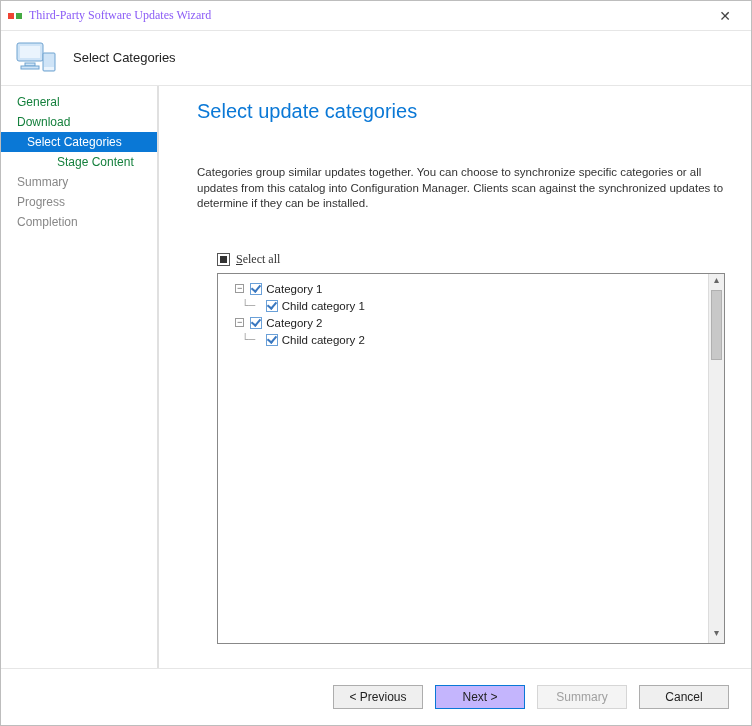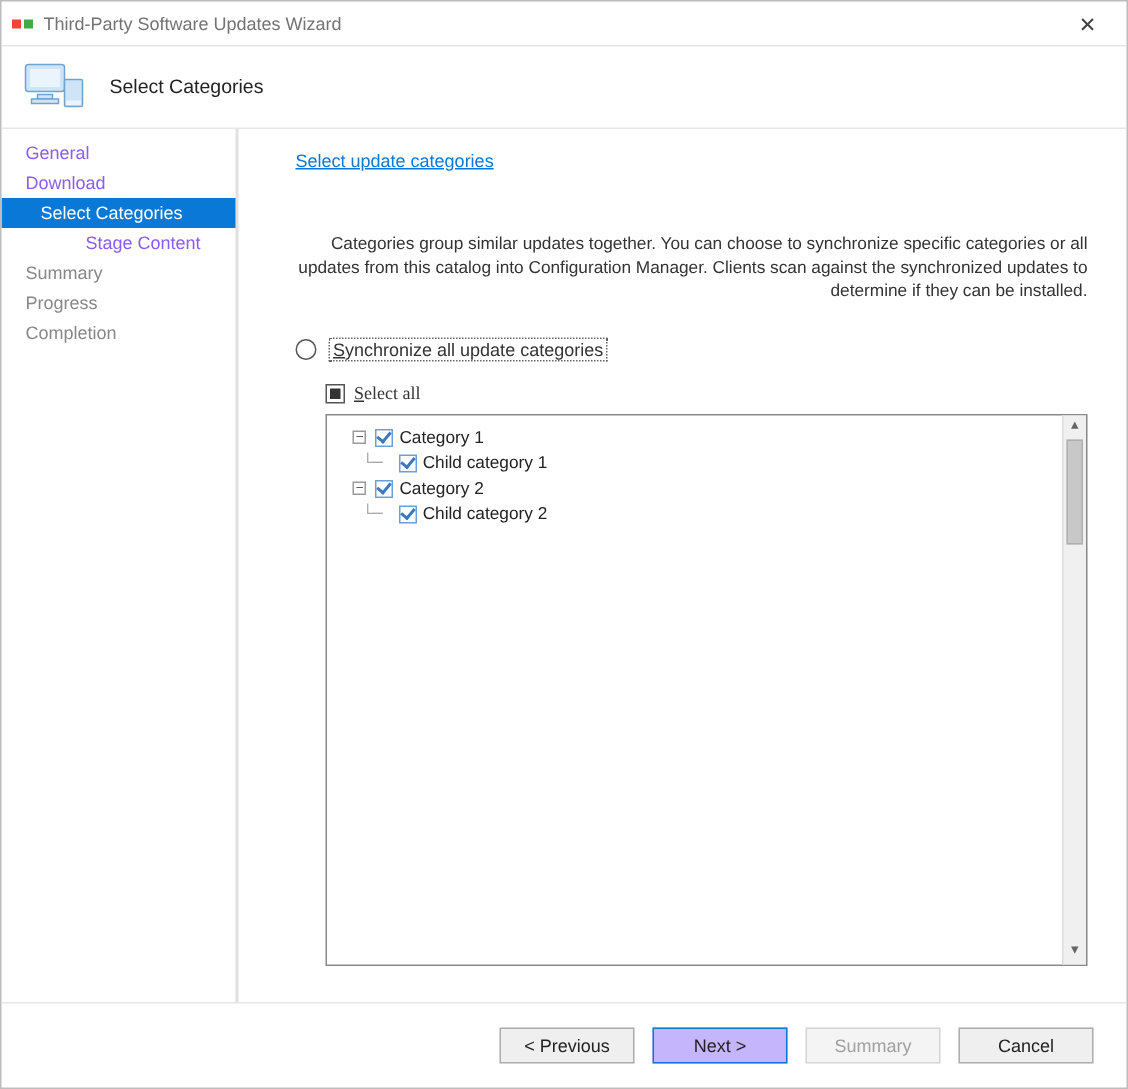--- a/index.html
+++ b/index.html
@@ -13,47 +13,47 @@
     display:flex; flex-direction:column; overflow:hidden;
   }
   .titlebar {
     height:30px; display:flex; align-items:center;
     padding:0 6px; border-bottom:1px solid #e6e6e6;
   }
   .titlebar .sysicon {
     width:16px; height:16px; margin-right:6px;
     display:flex; align-items:center; justify-content:center;
   }
-  .titlebar .title { flex:1; font-size:12px; color:#737373; }
+  .titlebar .title { flex:1; font-size:12px; color:#8b5cf6;font-family:Liberation Serif, serif; }
   .titlebar .close { width:40px; text-align:center; font-size:14px; color:#444; cursor:default; }
   .header {
     display:flex; align-items:center; padding:6px 14px 8px 14px;
   }
   .header-icon {
     width:44px; height:40px; margin-right:14px;
   }
   .header-text { font-size:13px; color:#222; }
   .body {
     flex:1; display:flex; border-top:1px solid #e6e6e6; min-height:0;
   }
   .sidebar {
     width:158px; border-right:2px solid #e0e0e0;
     padding-top:6px;
   }
-  .sidebar .step { padding:3px 8px 3px 16px; color:#8b5cf6; cursor:default; }
+  .sidebar .step { padding:3px 8px 3px 16px; color:#15803d; cursor:default; }
   .sidebar .step.child { padding-left:26px; }
   .sidebar .step.gchild { padding-left:56px; }
   .sidebar .step.selected { background:#0a78d6; color:#fff; }
   .sidebar .step.dim { color:#888; cursor:default; }
   .main {
     flex:1; display:flex; flex-direction:column;
     padding:14px 26px 0 38px; min-width:0;
   }
-  .page-title { color:#0a78d6; font-size:12px; margin-bottom:42px;text-decoration:underline; }
-  .description { font-size:11.5px; color:#333; line-height:1.35; margin-bottom:18px;text-align:right; }
+  .page-title { color:#0a78d6; font-size:20px; margin-bottom:42px; }
+  .description { font-size:11.5px; color:#333; line-height:1.35; margin-bottom:30px; }
   .radio-row { display:flex; align-items:center; margin:4px 0; }
   .radio {
     width:14px; height:14px; border:1px solid #555; border-radius:50%;
     margin-right:8px; position:relative; flex-shrink:0;
   }
   .radio.selected::after {
     content:""; position:absolute; top:3px; left:3px; width:6px; height:6px;
     background:#333; border-radius:50%;
   }
   .u { text-decoration:underline; }
@@ -141,24 +141,20 @@
     <div class="step gchild">Stage Content</div>
     <div class="step dim">Summary</div>
     <div class="step dim">Progress</div>
     <div class="step dim">Completion</div>
   </div>
 
   <div class="main">
     <div class="page-title">Select update categories</div>
     <div class="description">Categories group similar updates together. You can choose to synchronize specific categories or all updates from this catalog into Configuration Manager. Clients scan against the synchronized updates to determine if they can be installed.</div>
 
-    <div class="radio-row">
-      <div class="radio"></div>
-      <span class="focus-box"><span class="u">S</span><span>ynchronize all update categories</span></span>
-    </div>
 
 
     <div class="tristate-row">
       <div class="tristate"></div>
       <span><span class="u">S</span><span>elect all</span></span>
     </div>
 
     <div class="tree-wrap">
       <div class="tree">
         <div class="node">

